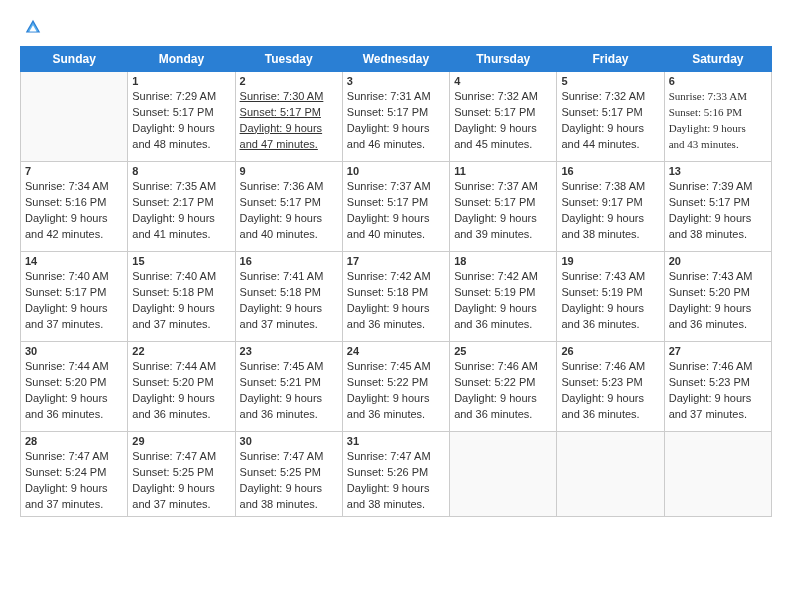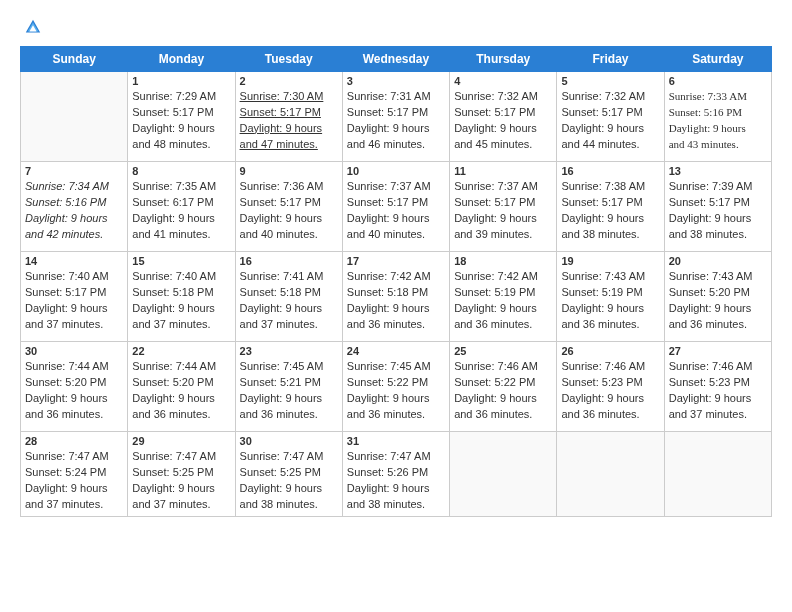--- a/index.html
+++ b/index.html
@@ -179,29 +179,29 @@
             <span class="day-number">6</span>
             <div class="cell-content" style="white-space: pre-line; font-family: Liberation Serif, serif;">Sunrise: 7:33 AM
 Sunset: 5:16 PM
 Daylight: 9 hours
 and 43 minutes.</div>
           </td>
         </tr>
         <tr>
           <td>
             <span class="day-number">7</span>
-            <div class="cell-content" style="white-space: pre-line; font-style: italic;">Sunrise: 7:34 AM
+            <div class="cell-content" style="white-space: pre-line;">Sunrise: 7:34 AM
 Sunset: 5:16 PM
 Daylight: 9 hours
 and 42 minutes.</div>
           </td>
           <td>
             <span class="day-number">8</span>
             <div class="cell-content" style="white-space: pre-line;">Sunrise: 7:35 AM
-Sunset: 6:17 PM
+Sunset: 2:17 PM
 Daylight: 9 hours
 and 41 minutes.</div>
           </td>
           <td>
             <span class="day-number">9</span>
             <div class="cell-content" style="white-space: pre-line;">Sunrise: 7:36 AM
 Sunset: 5:17 PM
 Daylight: 9 hours
 and 40 minutes.</div>
           </td>
@@ -215,21 +215,21 @@
           <td>
             <span class="day-number">11</span>
             <div class="cell-content" style="white-space: pre-line;">Sunrise: 7:37 AM
 Sunset: 5:17 PM
 Daylight: 9 hours
 and 39 minutes.</div>
           </td>
           <td>
             <span class="day-number">16</span>
             <div class="cell-content" style="white-space: pre-line;">Sunrise: 7:38 AM
-Sunset: 5:17 PM
+Sunset: 9:17 PM
 Daylight: 9 hours
 and 38 minutes.</div>
           </td>
           <td>
             <span class="day-number">13</span>
             <div class="cell-content" style="white-space: pre-line;">Sunrise: 7:39 AM
 Sunset: 5:17 PM
 Daylight: 9 hours
 and 38 minutes.</div>
           </td>

